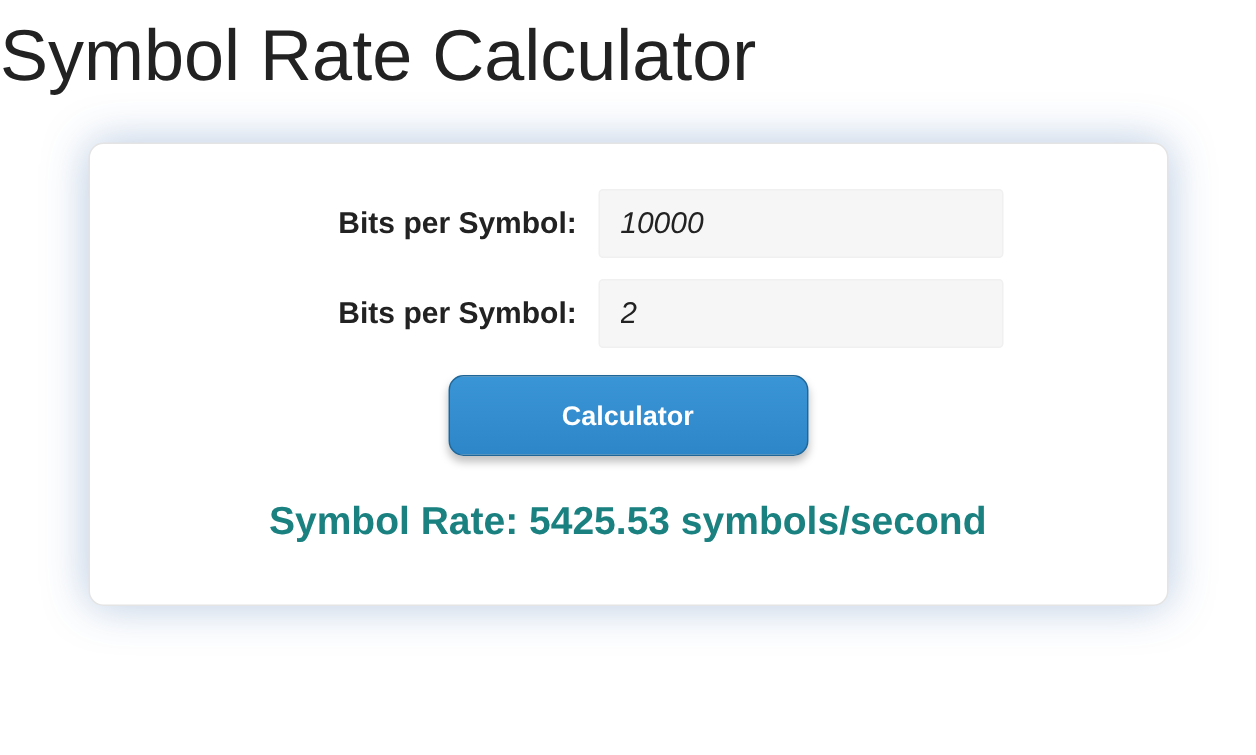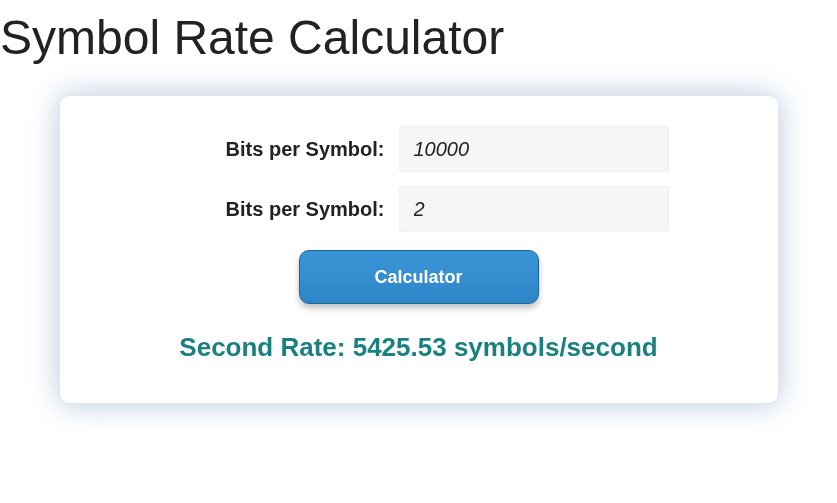--- a/index.html
+++ b/index.html
@@ -100,16 +100,16 @@
   <div class="form-row">
     <label class="form-label">Bits per Symbol:</label>
     <input class="form-input" type="text" value="2" style="">
   </div>
 
   <div class="btn-row">
     <button class="calc-button">Calculator</button>
   </div>
 
   <div class="result-row">
-    <span class="result-text">Second Rate: </span><span class="result-text">5425.53</span><span class="result-text"> symbols/second</span>
+    <span class="result-text">Symbol Rate: </span><span class="result-text">5425.53</span><span class="result-text"> symbols/second</span>
   </div>
 
 </div>
 
 </body></html>

